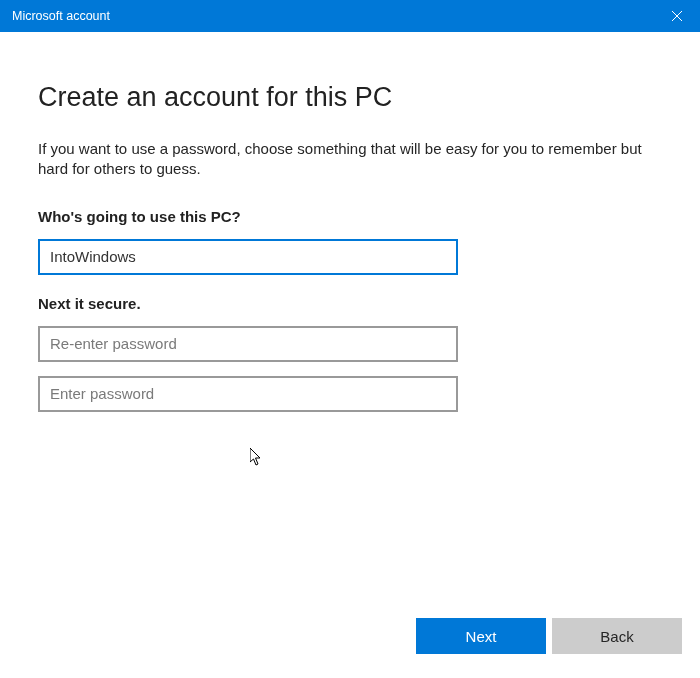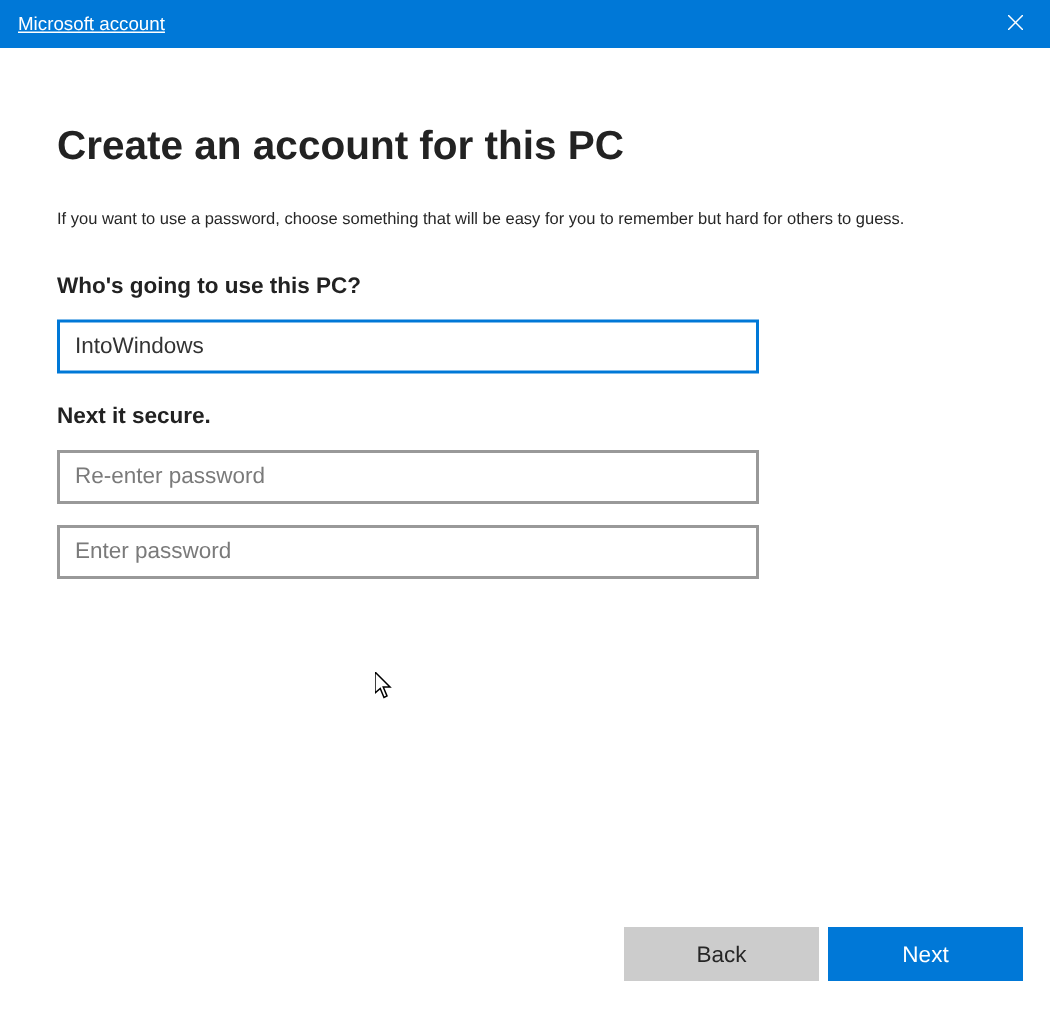--- a/index.html
+++ b/index.html
@@ -20,60 +20,59 @@
       height: 32px;
       display: flex;
       align-items: center;
       justify-content: space-between;
       padding-left: 12px;
       color: #ffffff;
     }
     .titlebar-title {
       font-size: 12.5px;
       font-weight: 400;
-      text-decoration: underline;
     }
     .titlebar-close {
       width: 46px;
       height: 32px;
       display: flex;
       align-items: center;
       justify-content: center;
       cursor: pointer;
     }
     .titlebar-close svg {
       width: 10px;
       height: 10px;
       stroke: #ffffff;
       stroke-width: 1;
     }
     .content {
       padding: 50px 38px 0 38px;
     }
     .page-title {
       font-size: 27px;
-      font-weight: 700;
+      font-weight: 400;
       color: #222;
       margin-bottom: 26px;
     }
     .page-desc {
-      font-size: 11px;
+      font-size: 15px;
       color: #262626;
       line-height: 1.35;
       margin-bottom: 28px;
       max-width: 620px;
     }
     .section-label {
       font-size: 15px;
       font-weight: 600;
       color: #222;
       margin-bottom: 14px;
     }
     .text-input {
-      width: 468px;
+      width: 420px;
       height: 36px;
       border: 2px solid #999999;
       padding: 0 10px;
       font-size: 15px;
       font-family: inherit;
       color: #333;
       background: #ffffff;
       outline: none;
       display: block;
       margin-bottom: 14px;
@@ -148,15 +147,15 @@
   <input type="password" class="text-input" placeholder="Enter password" style="">
 </div>
 
 <div class="cursor-pointer">
   <svg viewBox="0 0 16 20">
     <path d="M0,0 L0,14 L3.5,11 L6,17 L8,16 L5.5,10 L10,10 Z" fill="#ffffff" stroke="#000000" stroke-width="1"></path>
   </svg>
 </div>
 
 <div class="footer">
+  <button class="btn btn-primary">Next</button>
   <button class="btn btn-secondary">Back</button>
-  <button class="btn btn-primary">Next</button>
 </div>
 
 </body></html>

